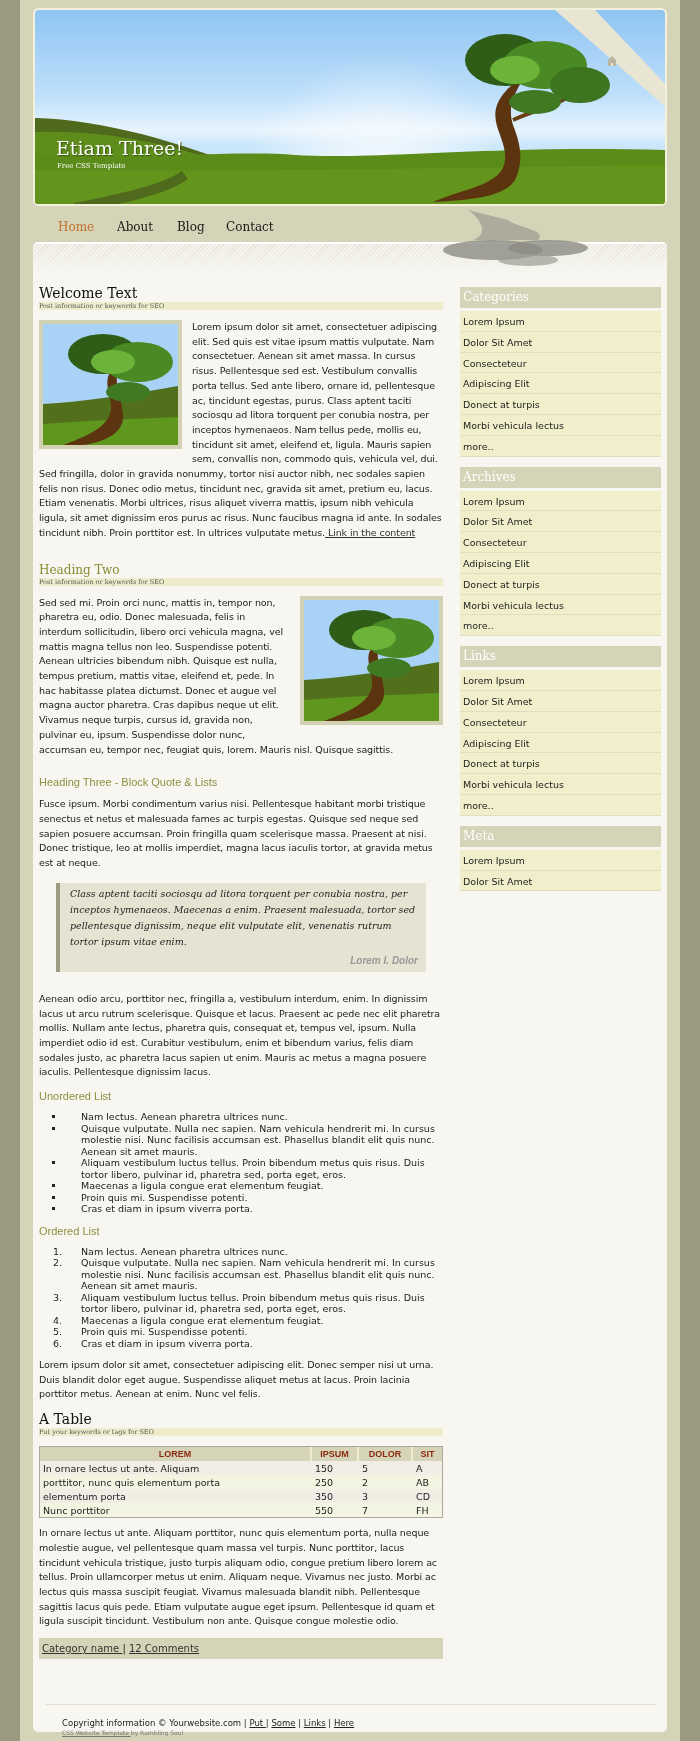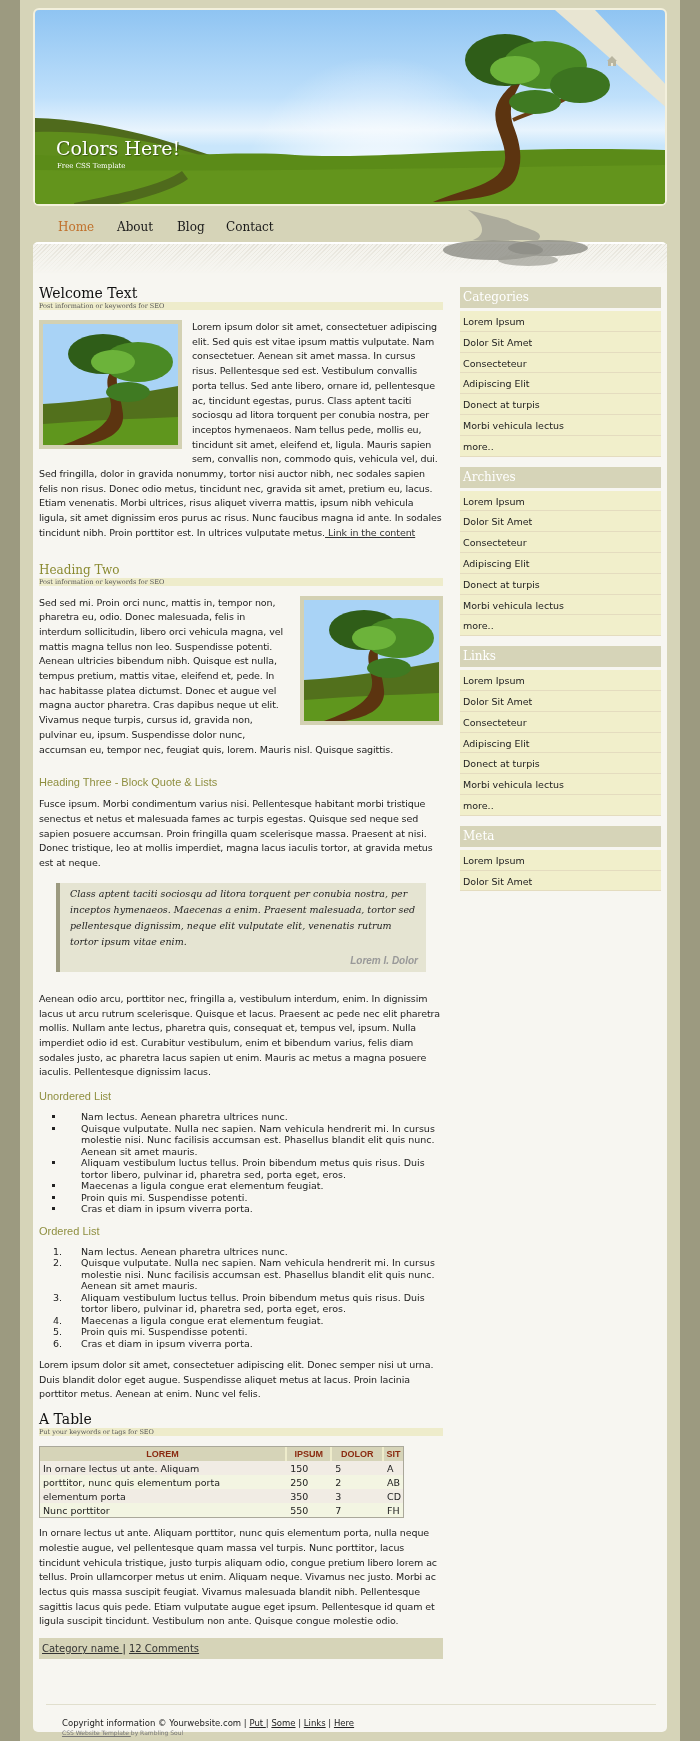--- a/index.html
+++ b/index.html
@@ -91,21 +91,21 @@
   }
   blockquote p { margin-bottom: 3px; }
   blockquote .cite {
     text-align: right; font-family: "Liberation Sans", sans-serif; font-weight: bold; font-style: italic;
     color: #999; font-size: 10px; margin: 0;
   }
   ul.list, ol.list { margin: 0 0 9px 26px; font-size: 9.5px; line-height: 11.5px; }
   ul.list { list-style: square; }
   ul.list li, ol.list li { padding-left: 16px; }
   table.data {
-    width: 365px; border-collapse: separate; border-spacing: 0;
+    width: 404px; border-collapse: separate; border-spacing: 0;
     border: 1px solid #aaa89a; margin: 10px 0 8px; font-size: 9.5px;
   }
   table.data th {
     background: #d6d4b8; color: #8a2a10; font-family: "Liberation Sans", sans-serif; font-weight: bold;
     font-size: 9px; height: 14px; border-right: 2px solid #eeeccb;
   }
   table.data td { height: 14px; padding-left: 3px; border-right: 2px solid transparent; }
   table.data tr.odd td { background: #f1ece4; }
   table.data tr.even td { background: #f3f5e2; }
   .postmeta {
@@ -163,21 +163,21 @@
       <ellipse cx="545" cy="75" rx="30" ry="18" fill="#3c7420"></ellipse>
       <ellipse cx="500" cy="92" rx="26" ry="12" fill="#3f7a22"></ellipse>
       <ellipse cx="480" cy="60" rx="25" ry="14" fill="#6cb33a"></ellipse>
 
       <path d="M520 0 L560 0 L634 78 L634 100 Z" fill="#e8e5d2"></path>
     </svg>
     <svg id="home-icon" viewBox="0 0 12 12">
       <path d="M6 1 L11 6 L10 6 L10 11 L2 11 L2 6 L1 6 Z" fill="#b8b5a0"></path>
       <rect x="5" y="8" width="2" height="3" fill="#eae7d6"></rect>
     </svg>
-    <div id="site-title">Colors Here!</div>
+    <div id="site-title">Etiam Three!</div>
     <div id="site-subtitle">Free CSS Template</div>
   </div>
 
   <div id="nav">
     <a href="#" class="active" style="left:0">Home</a>
     <a href="#" style="left:59px">About</a>
     <a href="#" style="left:119px">Blog</a>
     <a href="#" style="left:168px">Contact</a>
     <div class="pointer"></div>
   </div>

